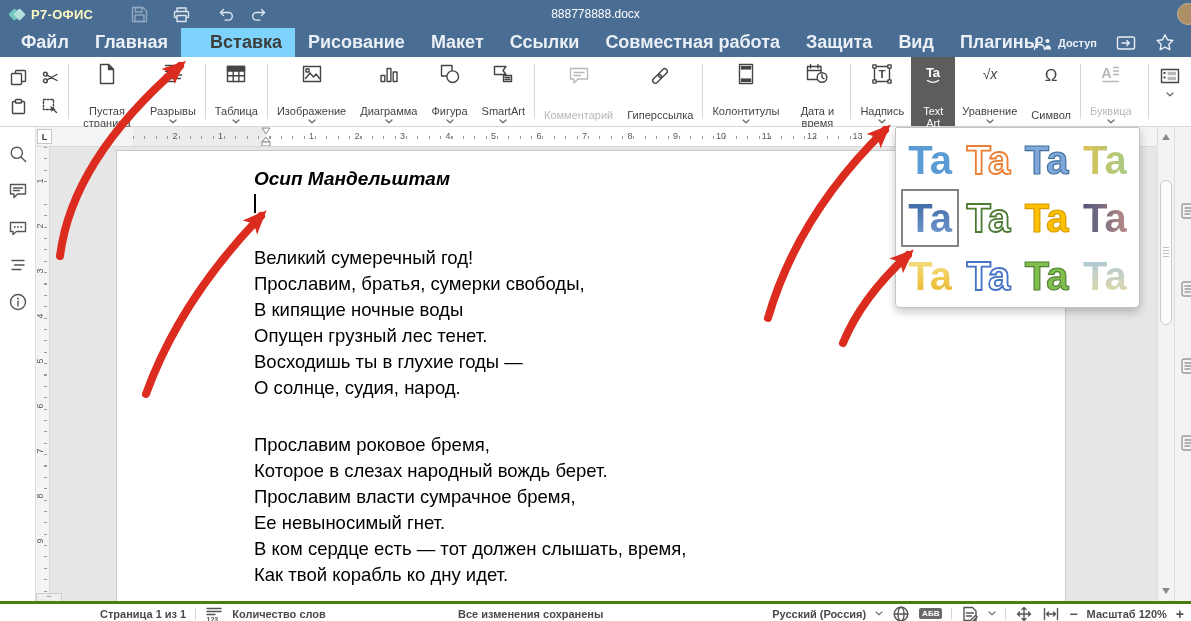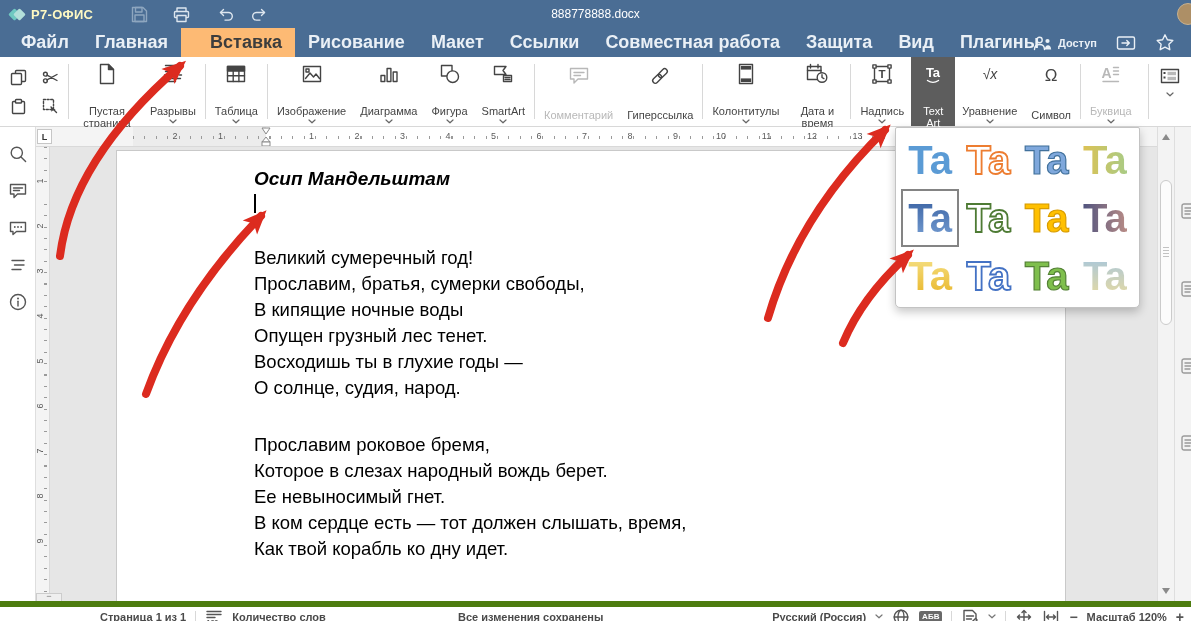--- a/index.html
+++ b/index.html
@@ -14,21 +14,21 @@
   .logo-diamond.d2{background:#b3e0da;margin-left:-4px;}
   .logo-text{color:#fef9c3;font-weight:bold;font-size:13px;margin-left:7px;letter-spacing:.3px;}
   .q-icon{position:absolute;top:5px;color:#dde6ef;cursor:pointer;}
   .q-icon.dim{color:#8ea6bf;}
   .doc-title{position:absolute;left:0;top:0;width:100%;height:28px;display:flex;align-items:center;justify-content:center;color:#fff;font-size:12px;}
   .avatar{position:absolute;right:-8px;top:3px;width:22px;height:22px;border-radius:50%;background:#ad8f66;border:1px solid #c7b18f;}
 
   
   .tabsbar{position:absolute;left:0;top:28px;width:1191px;height:29px;background:#4a6d94;display:flex;align-items:stretch;padding-left:8px;}
   .tab{display:flex;align-items:center;padding:0 13px;color:#eaf0f6;font-size:18px;font-weight:600;cursor:pointer;white-space:nowrap;}
-  .tab.active{background:#fdba74;color:#3d3d3d;padding-left:29px;}
+  .tab.active{background:#7dd3fc;color:#3d3d3d;padding-left:29px;}
   .tabs-right{position:absolute;right:16px;top:28px;height:29px;display:flex;align-items:center;gap:19px;color:#eaf0f6;}
   .access{display:flex;align-items:center;gap:5px;font-size:11px;font-weight:600;cursor:pointer;}
   .tr-ic{display:flex;align-items:center;cursor:pointer;}
 
   
   .toolbar{position:absolute;left:0;top:57px;width:1191px;height:70px;background:#fff;border-bottom:1px solid #d8d8d8;display:flex;align-items:stretch;padding:0 2px 0 4px;}
   .clip-grid{display:grid;grid-template-columns:24px 24px;grid-auto-rows:27px;gap:2px 8px;padding:7px 4px 0 2px;align-content:start;color:#444;}
   .clip-btn{display:flex;align-items:center;justify-content:center;cursor:pointer;}
   .tb-divider{width:1px;background:#d8d8d8;margin:7px 2px;}
   .tb-divider.pushright{margin-left:auto;}
@@ -80,21 +80,21 @@
   .rs-ic{position:absolute;left:6px;color:#9b9b9b;}
   .ruler-collapse{position:absolute;left:36px;top:593px;width:26px;height:8px;background:#efefef;border:1px solid #ccc;border-bottom:none;font-size:9px;line-height:5px;text-align:center;color:#777;cursor:pointer;z-index:2;}
 
   
   .textart-panel{position:absolute;left:895px;top:127px;width:245px;height:181px;background:#fff;border:1px solid #c3c3c3;border-radius:2px 2px 5px 5px;box-shadow:0 4px 10px rgba(0,0,0,.22);z-index:30;}
   .ta-grid{position:absolute;left:5px;top:3px;right:5px;display:grid;grid-template-columns:repeat(4,1fr);grid-auto-rows:58px;}
   .ta-item{display:flex;align-items:center;justify-content:center;font-size:40px;font-weight:bold;line-height:1;border:2px solid transparent;cursor:pointer;}
   .ta-item.selected{border-color:#848484;}
 
   
-  .statusbar{position:absolute;left:0;top:601px;width:1191px;height:20px;background:#fff;border-top:6px solid #4d7c0f;font-size:11px;font-weight:bold;color:#4a4a4a;z-index:10;}
+  .statusbar{position:absolute;left:0;top:601px;width:1191px;height:20px;background:#fff;border-top:3px solid #4d7c0f;font-size:11px;font-weight:bold;color:#4a4a4a;z-index:10;}
   .sbl{position:absolute;left:100px;top:0;height:19px;display:flex;align-items:center;gap:9px;}
   .sbc{position:absolute;left:458px;top:0;height:19px;display:flex;align-items:center;}
   .sbr{position:absolute;right:0;top:0;height:19px;display:flex;align-items:center;gap:9px;padding-right:7px;}
   .sb-div{width:1px;height:12px;background:#d8d8d8;}
   .sb-ic{display:flex;align-items:center;color:#555;cursor:pointer;}
   .sb-click{cursor:pointer;}
   .abv{background:#696969;color:#fff;font-size:8px;font-weight:bold;padding:2px 3px 1px;border-radius:2px;cursor:pointer;line-height:1;text-align:right;}
   .zoomctl{font-size:14px;color:#555;cursor:pointer;line-height:1;}
   .chev{display:flex;align-items:center;color:#777;}
 
@@ -536,20 +536,21 @@
         <div class="line" data-name="poem-line">Великий сумеречный год!</div>
         <div class="line" data-name="poem-line">Прославим, братья, сумерки свободы,</div>
         <div class="line" data-name="poem-line">В кипящие ночные воды</div>
         <div class="line" data-name="poem-line">Опущен грузный лес тенет.</div>
         <div class="line" data-name="poem-line">Восходишь ты в глухие годы —</div>
         <div class="line" data-name="poem-line">О солнце, судия, народ.</div>
       </div>
     <div class="stanza" id="stanza2" data-name="poem-stanza-2">
         <div class="line" data-name="poem-line">Прославим роковое бремя,</div>
         <div class="line" data-name="poem-line">Которое в слезах народный вождь берет.</div>
+        <div class="line" data-name="poem-line">Прославим власти сумрачное бремя,</div>
         <div class="line" data-name="poem-line">Ее невыносимый гнет.</div>
         <div class="line" data-name="poem-line">В ком сердце есть — тот должен слышать, время,</div>
         <div class="line" data-name="poem-line">Как твой корабль ко дну идет.</div>
       </div>
   </div>
 
   <div class="vscroll" data-name="vertical-scrollbar">
     <div class="vs-up" data-name="scroll-up-arrow-icon"></div>
     <div class="vs-thumb" data-name="scrollbar-thumb">
         <div class="vs-grip" data-name="scrollbar-grip"></div>

